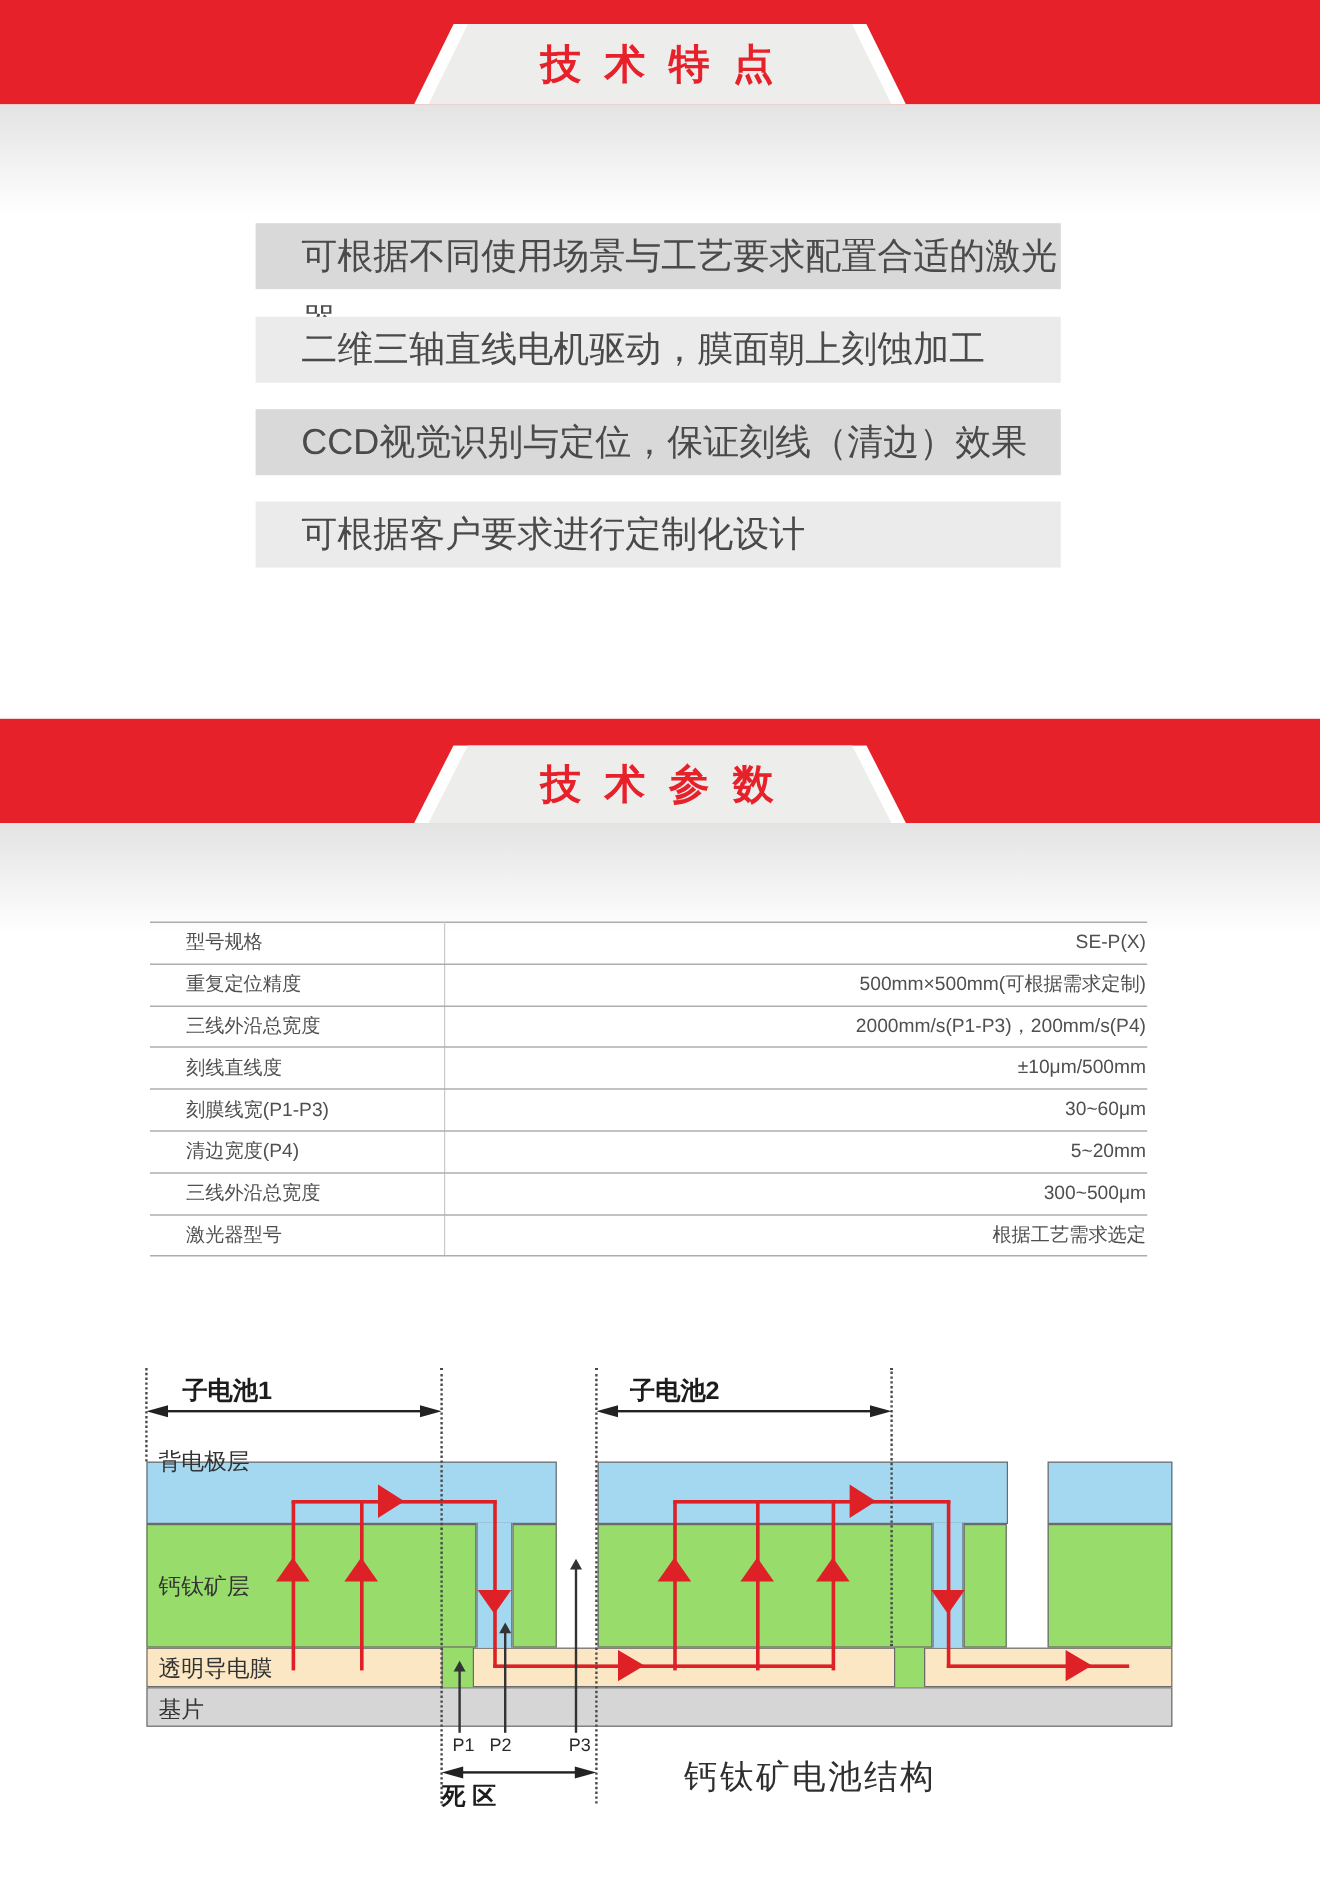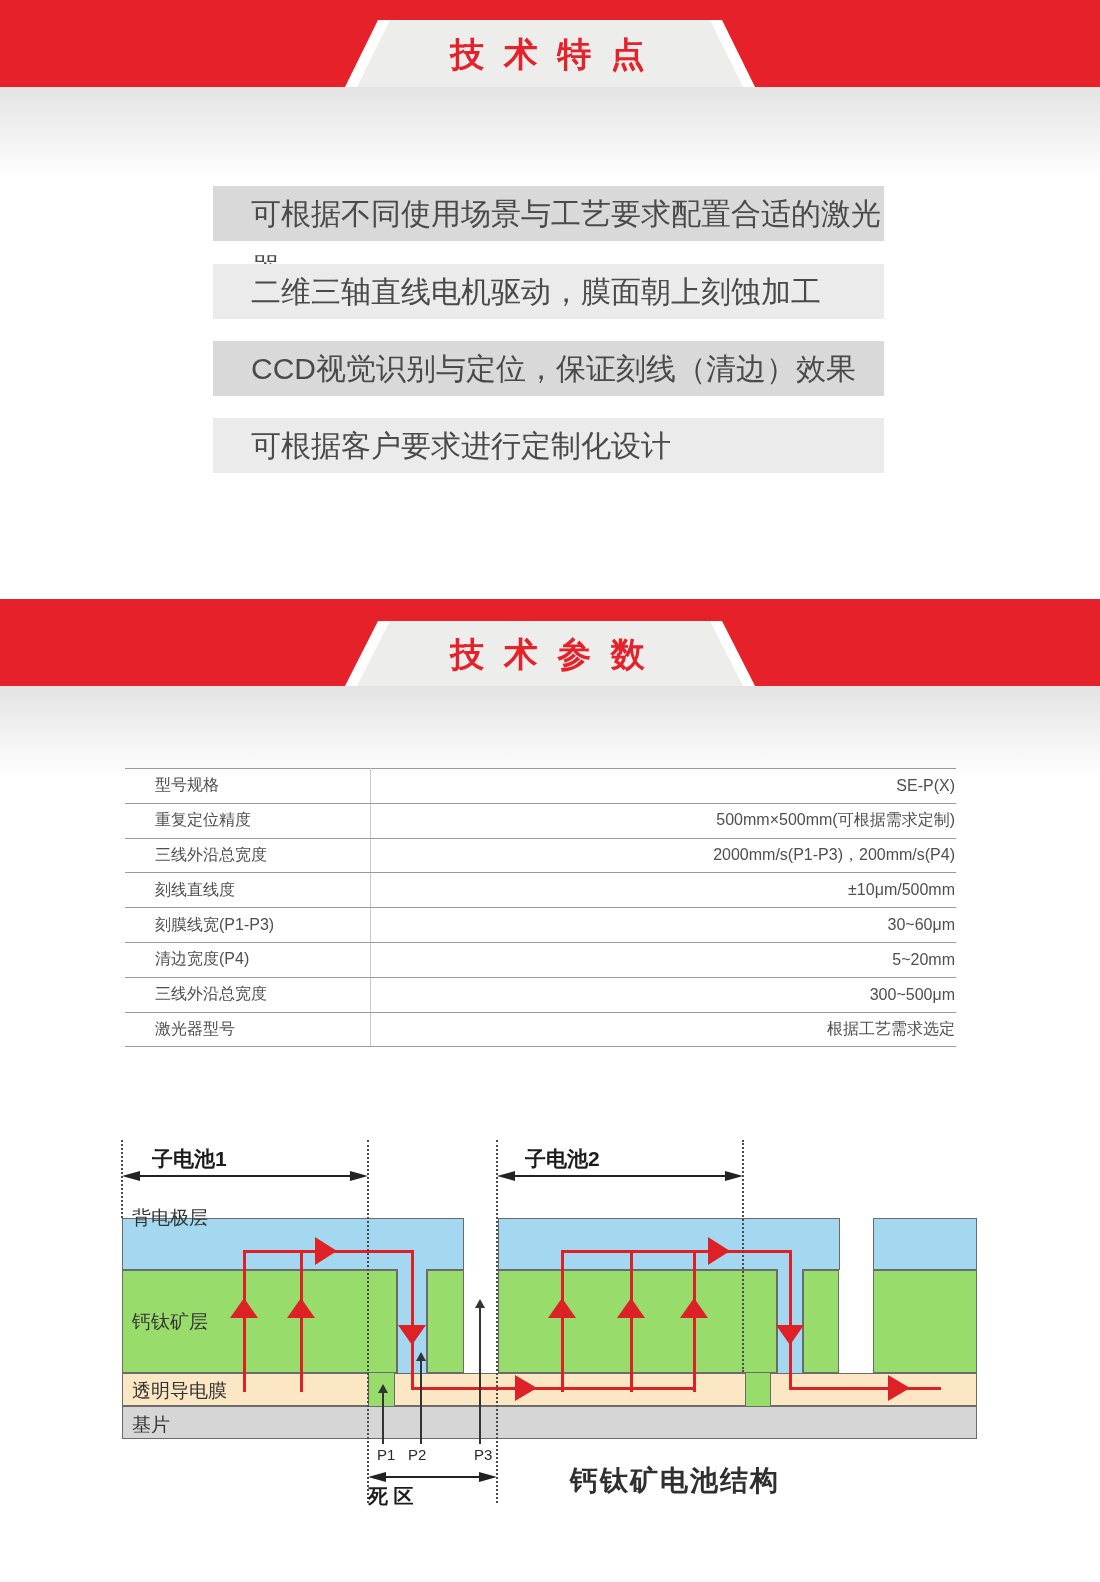--- a/index.html
+++ b/index.html
@@ -48,21 +48,21 @@
   .arr-right-sm{border-top:13px solid transparent;border-bottom:13px solid transparent;border-left:22px solid var(--arrow_red);}
   .dash{position:absolute;width:0;border-left:2px dotted #4a4a4a;z-index:4;}
   .dim-line{position:absolute;height:2px;background:#222;z-index:5;}
   .dim-arr{position:absolute;width:0;height:0;z-index:5;}
   .dim-l{border-top:5px solid transparent;border-bottom:5px solid transparent;border-right:18px solid #222;}
   .dim-r{border-top:5px solid transparent;border-bottom:5px solid transparent;border-left:18px solid #222;}
   .dia-label{position:absolute;font-size:21px;font-weight:600;color:#1c1c1c;text-align:left;z-index:6;}
   .ptr-line{position:absolute;width:2px;background:#333;z-index:5;}
   .ptr-head{position:absolute;width:0;height:0;border-left:5px solid transparent;border-right:5px solid transparent;border-bottom:9px solid #333;z-index:5;}
   .p-label{position:absolute;font-size:15px;color:#2a2a2a;z-index:6;}
-  .caption{position:absolute;font-size:28px;font-weight:700;color:#2f2f2f;letter-spacing:2px;z-index:6;text-align:center;}
+  .caption{position:absolute;font-size:28px;font-weight:400;color:#2f2f2f;letter-spacing:2px;z-index:6;text-align:center;}
 </style>
 </head>
 <body>
 
 <div class="banner" style="top:0">
   <div class="trap trap-white"></div>
   <div class="trap trap-gray"></div>
 </div>
 <div class="banner-title" style="top:37px">技 术 特 点</div>
 <div class="fade" style="top:87px"></div>

